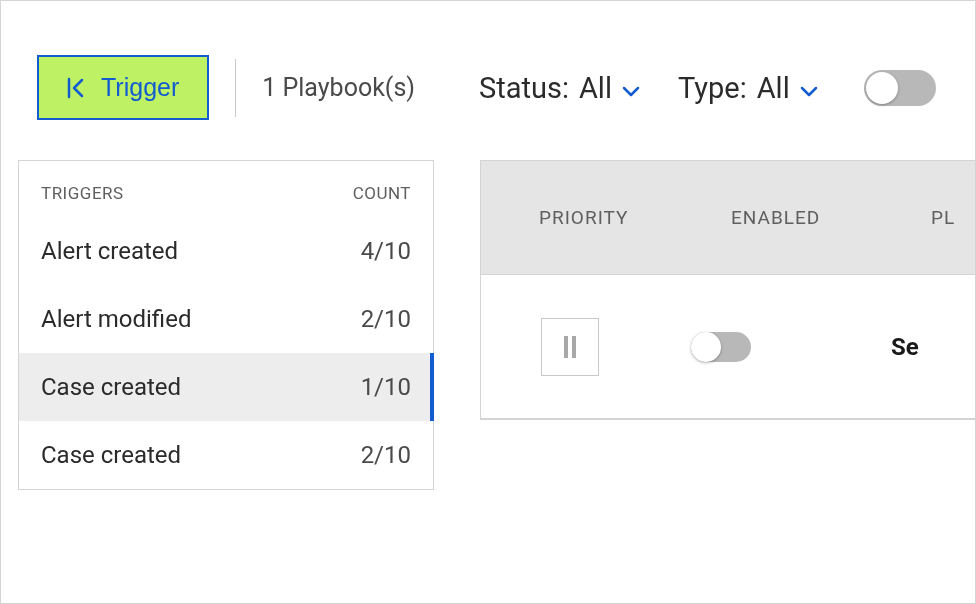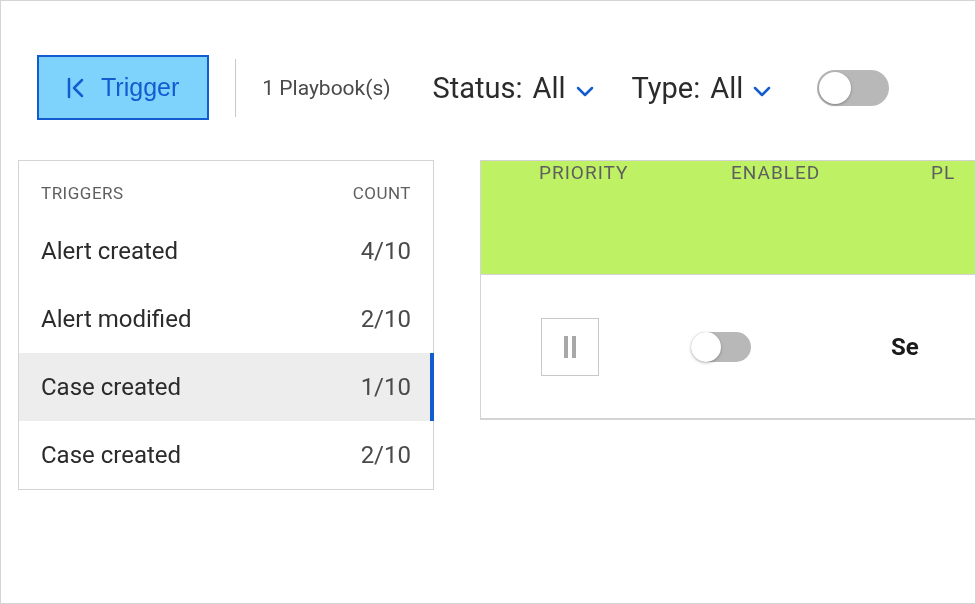--- a/index.html
+++ b/index.html
@@ -17,21 +17,21 @@
       position: relative;
     }
     .toolbar {
       display: flex;
       align-items: center;
       padding: 54px 36px 0 36px;
       gap: 0;
     }
     .trigger-btn {
       border: 2px solid #135cd0;
-      background: #7dd3fc;
+      background: #bef264;
       color: #135cd0;
       padding: 16px 28px;
       display: flex;
       align-items: center;
       gap: 14px;
       font-size: 25px;
       font-weight: 500;
       cursor: pointer;
     }
     .trigger-btn .collapse-icon {
@@ -40,23 +40,23 @@
       color: #135cd0;
     }
     .toolbar-divider {
       width: 1px;
       height: 58px;
       background: #c9c9c9;
       margin-left: 26px;
       margin-right: 26px;
     }
     .playbook-count {
-      font-size: 21px;
+      font-size: 25px;
       color: #4a4a4a;
-      margin-right: 42px;
+      margin-right: 64px;
     }
     .filter {
       display: flex;
       align-items: center;
       gap: 10px;
       font-size: 29px;
       color: #2b2b2b;
       margin-right: 38px;
       cursor: pointer;
     }
@@ -149,22 +149,22 @@
     }
 
     .table-area {
       flex: 1;
       border: 1px solid #d4d4d4;
       border-right: none;
       overflow: hidden;
     }
     .table-header {
       display: flex;
-      align-items: flex-start;
-      background: #bef264;
+      align-items: center;
+      background: #e5e5e5;
       height: 114px;
       border-bottom: 1px solid #d4d4d4;
     }
     .th {
       font-size: 19px;
       letter-spacing: 1px;
       color: #5f5f5f;
     }
     .th-priority {
       padding-left: 58px;

